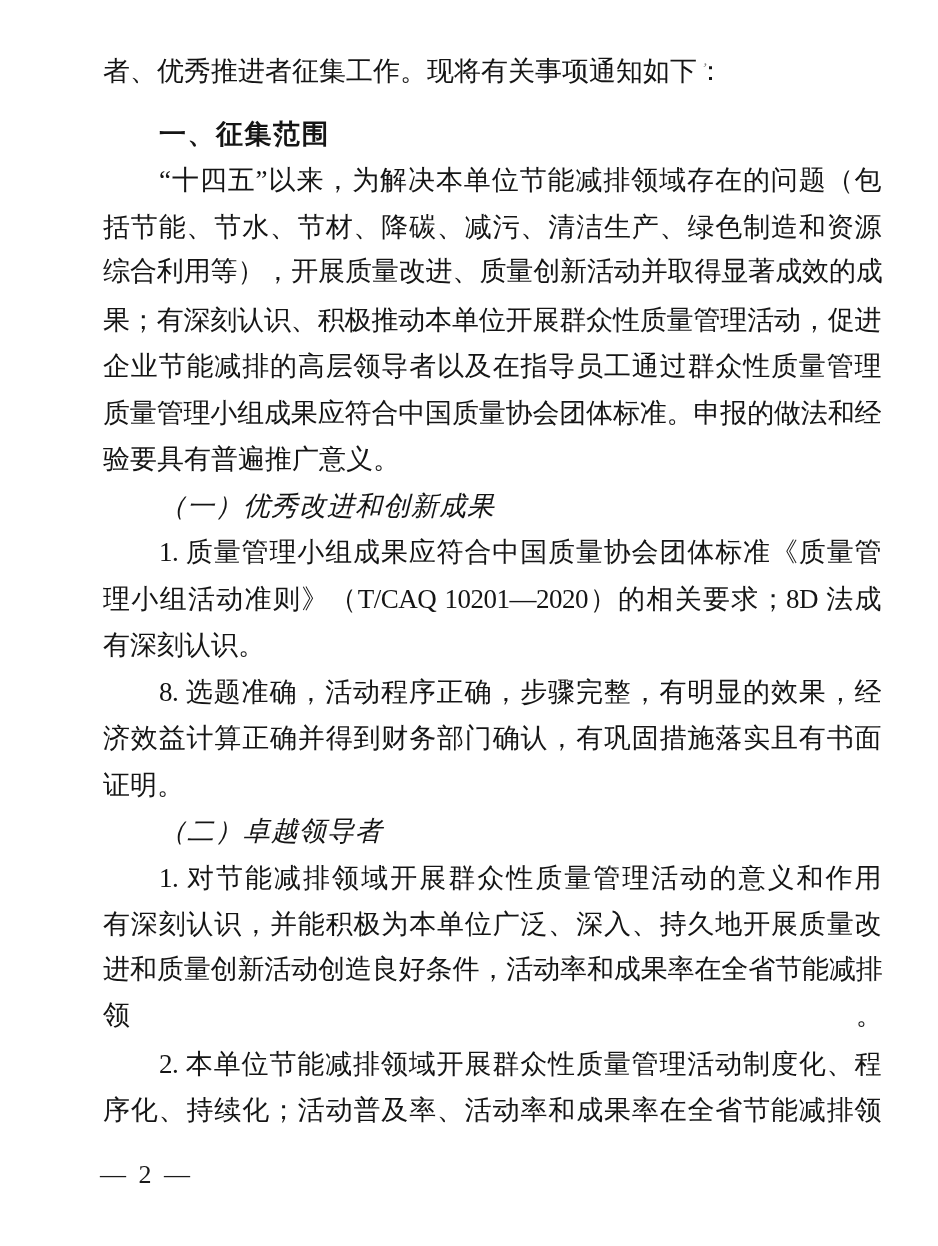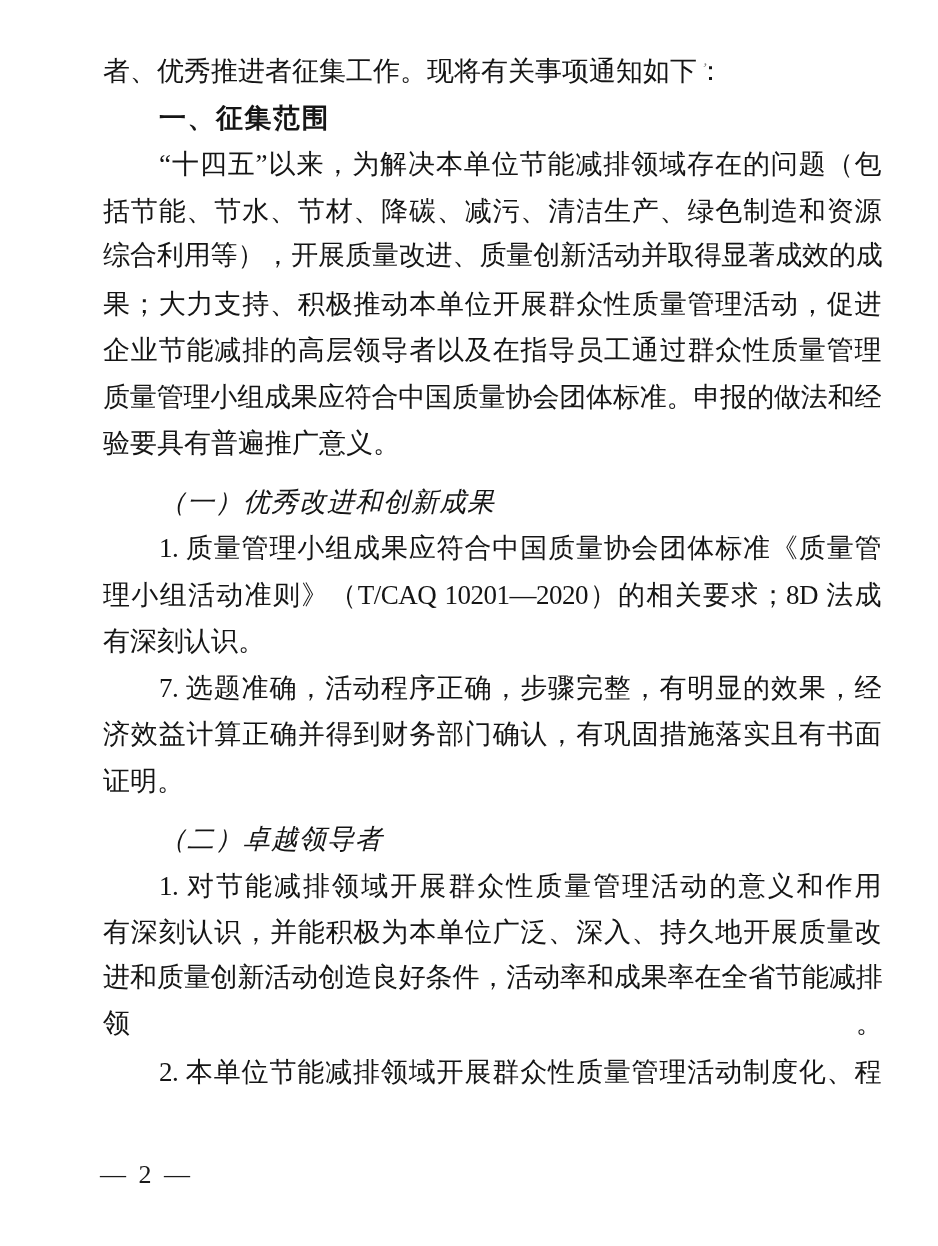--- a/index.html
+++ b/index.html
@@ -42,26 +42,26 @@
   }
   
   .ind {
     text-indent: 56px;
   }
   
   .h1 {
     font-family: "Liberation Sans", "DejaVu Sans", sans-serif;
     font-weight: bold;
     letter-spacing: 1.5px;
+    margin-top: 16px;
   }
   
   .kai {
     font-style: italic;
     letter-spacing: 1px;
-    margin-top: 12px;
   }
   .footer {
     position: absolute;
     left: 100px;
     top: 1160px;
     font-size: 26px;
     letter-spacing: 3px;
     color: #1a1a1a;
   }
   .stray {
@@ -76,34 +76,35 @@
 </head>
 <body>
 
 <div class="page">
   <div class="content">
     <div class="ln">者、优秀推进者征集工作。现将有关事项通知如下：</div>
     <div class="ln ind h1">一、征集范围</div>
     <div class="ln ind jf">“十四五”以来，为解决本单位节能减排领域存在的问题（包</div>
     <div class="ln jf">括节能、节水、节材、降碳、减污、清洁生产、绿色制造和资源</div>
     <div class="ln jf tight">综合利用等），开展质量改进、质量创新活动并取得显著成效的成</div>
-    <div class="ln jf">果；大力支持、积极推动本单位开展群众性质量管理活动，促进</div>
+    <div class="ln jf">果；有深刻认识、积极推动本单位开展群众性质量管理活动，促进</div>
     <div class="ln jf">企业节能减排的高层领导者以及在指导员工通过群众性质量管理</div>
     <div class="ln jf">质量管理小组成果应符合中国质量协会团体标准。申报的做法和经</div>
     <div class="ln">验要具有普遍推广意义。</div>
     <div class="ln ind kai">（一）优秀改进和创新成果</div>
     <div class="ln ind jf">1. 质量管理小组成果应符合中国质量协会团体标准《质量管</div>
     <div class="ln jf">理小组活动准则》（T/CAQ 10201—2020）的相关要求；8D 法成</div>
     <div class="ln">有深刻认识。</div>
-    <div class="ln ind jf">7. 选题准确，活动程序正确，步骤完整，有明显的效果，经</div>
+    <div class="ln ind jf">8. 选题准确，活动程序正确，步骤完整，有明显的效果，经</div>
     <div class="ln jf">济效益计算正确并得到财务部门确认，有巩固措施落实且有书面</div>
     <div class="ln">证明。</div>
     <div class="ln ind kai">（二）卓越领导者</div>
     <div class="ln ind jf">1. 对节能减排领域开展群众性质量管理活动的意义和作用</div>
     <div class="ln jf">有深刻认识，并能积极为本单位广泛、深入、持久地开展质量改</div>
     <div class="ln jf tight">进和质量创新活动创造良好条件，活动率和成果率在全省节能减排领。</div>
     <div class="ln ind jf">2. 本单位节能减排领域开展群众性质量管理活动制度化、程</div>
+    <div class="ln jf">序化、持续化；活动普及率、活动率和成果率在全省节能减排领</div>
   </div>
 
   <span class="stray">’</span>
 
   <div class="footer">— 2 —</div>
 </div>
 
 </body></html>

